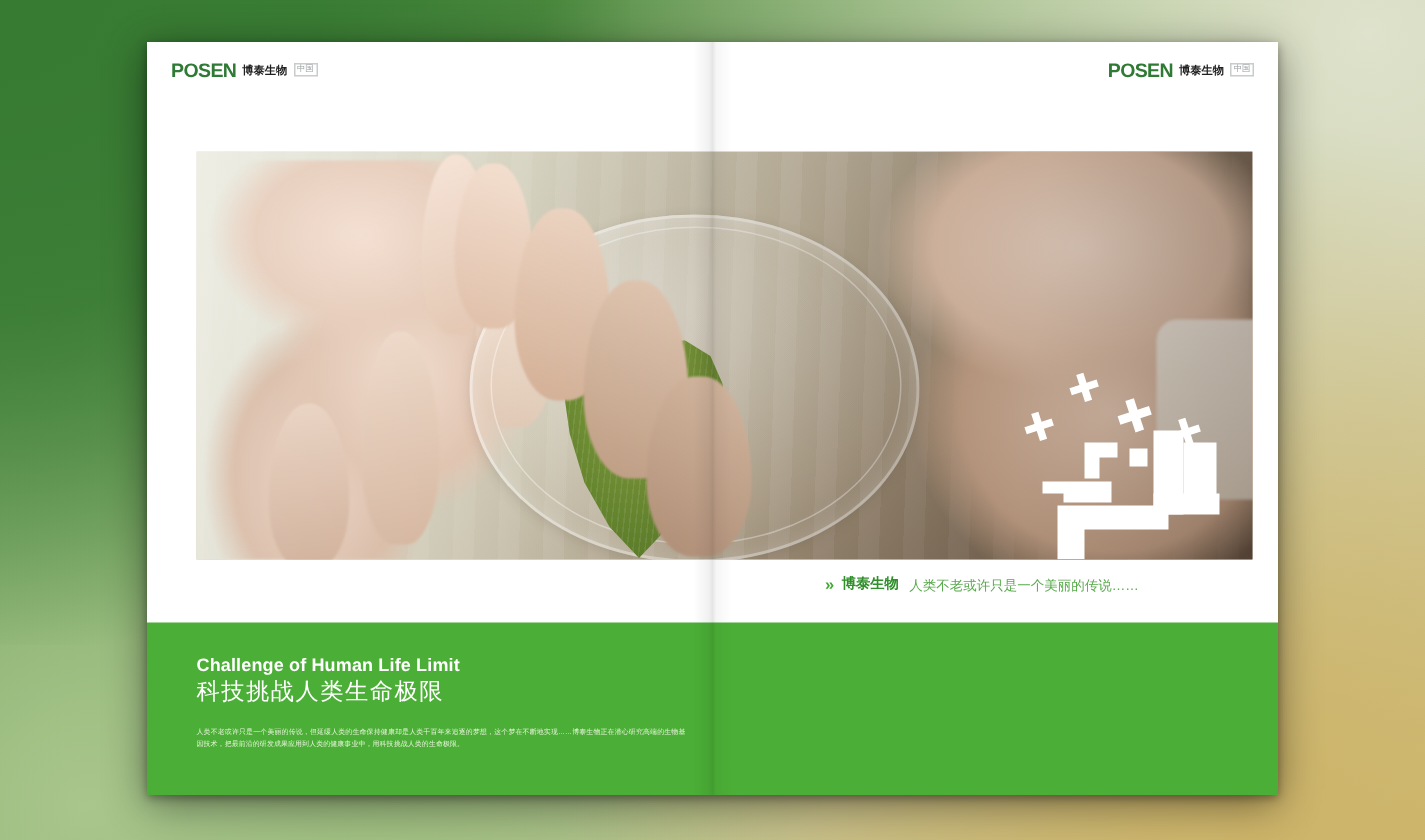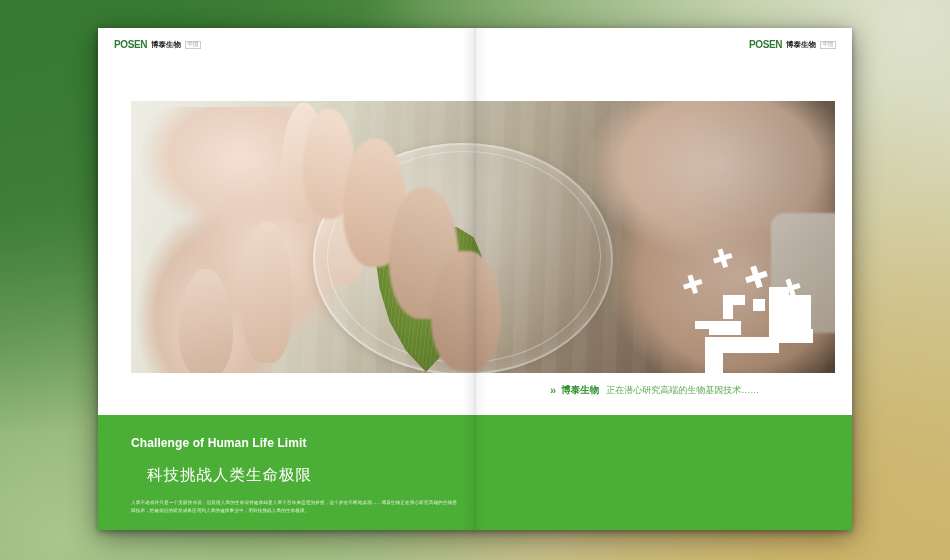--- a/index.html
+++ b/index.html
@@ -41,21 +41,21 @@
        rgba(0,0,0,0.035) 60%,
        rgba(0,0,0,0) 100%);
     pointer-events:none;z-index:6;
   }
 
   
   .hdr{position:absolute;top:12px;display:flex;align-items:center;gap:4px;}
   .hdr-left{left:16px;}
   .hdr-right{right:16px;}
   .logo-mark{
-    font-size:10px;font-weight:bold;letter-spacing:-0.4px;
+    font-size:13px;font-weight:bold;letter-spacing:-0.4px;
     color:#2f7a34;font-family:"Liberation Sans",sans-serif;
     line-height:1;white-space:nowrap;
   }
   .logo-cn{
     font-size:7.5px;font-weight:bold;color:#1f1f1f;
     letter-spacing:0px;line-height:1;white-space:nowrap;
   }
   .logo-tag{
     font-size:5.5px;color:#9aa0a0;line-height:1;white-space:nowrap;
     border:0.5px solid #c8cccc;padding:0.5px 1.5px;
@@ -159,21 +159,21 @@
     position:absolute;left:0;top:387px;width:100%;height:115px;
     background:#4bae36;
   }
   .band-inner{position:absolute;left:33px;top:22px;width:350px;}
   .h-en{
     color:#ffffff;font-size:12px;font-weight:bold;line-height:1.06;
     letter-spacing:0.1px;margin:0 0 3px 0;white-space:nowrap;
   }
   .h-cn{
     color:#ffffff;font-size:15.5px;line-height:1.1;letter-spacing:1px;
-    margin:16px;white-space:nowrap;
+    margin:0;white-space:nowrap;
   }
   .body-cn{
     margin:14px 0 0 0;width:326px;
     color:#e6f4d9;font-size:4.6px;line-height:1.85;letter-spacing:.1px;
     text-align:justify;
   }
 </style>
 </head>
 <body>
 
@@ -230,21 +230,21 @@
           <path d="M108 104 h44 v14 h-44 z"></path>
           <path d="M44 112 h74 v16 h-56 v20 h-18 z"></path>
           <path d="M128 70 h22 v38 h-22 z"></path>
         </g>
       </svg>
     </div>
 
     <div class="caption">
       <span class="chev">»</span>
       <span class="cap-brand">博泰生物</span>
-      <span class="cap-text">正在潜心研究高端的生物基因技术……</span>
+      <span class="cap-text">人类不老或许只是一个美丽的传说……</span>
     </div>
 
     <div class="band">
       <div class="band-inner">
         <p class="h-en">Challenge of Human Life Limit</p>
         <p class="h-cn">科技挑战人类生命极限</p>
         <p class="body-cn">人类不老或许只是一个美丽的传说，但延缓人类的生命保持健康却是人类千百年来追逐的梦想，这个梦在不断地实现……博泰生物正在潜心研究高端的生物基因技术，把最前沿的研发成果应用到人类的健康事业中，用科技挑战人类的生命极限。</p>
       </div>
     </div>
 

